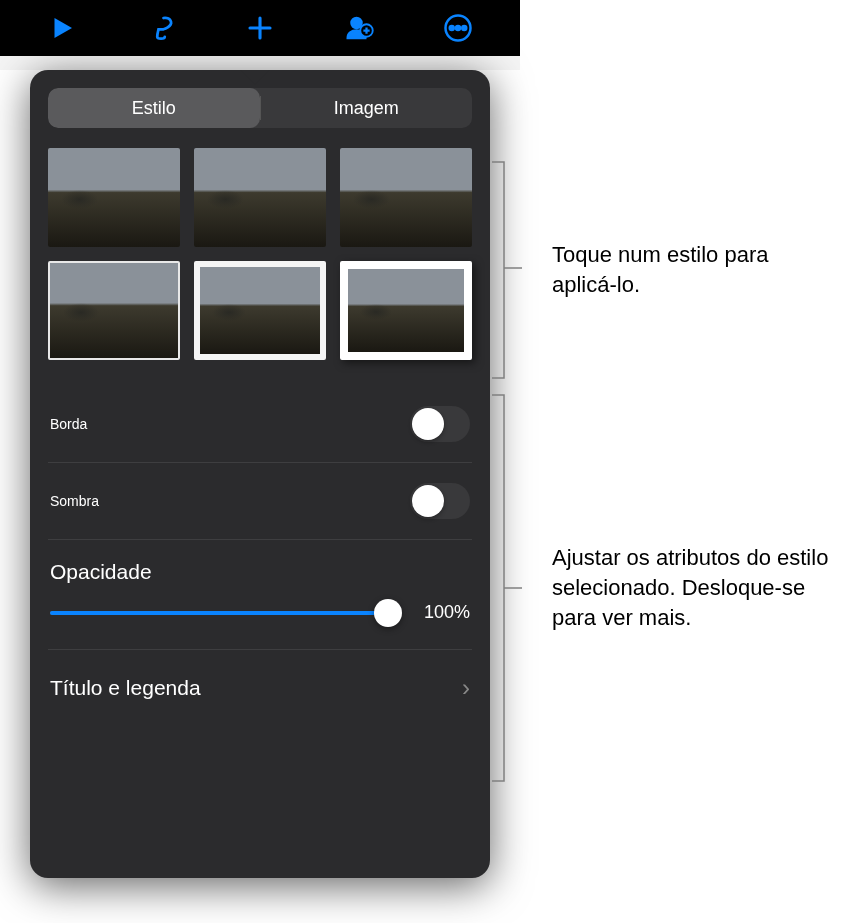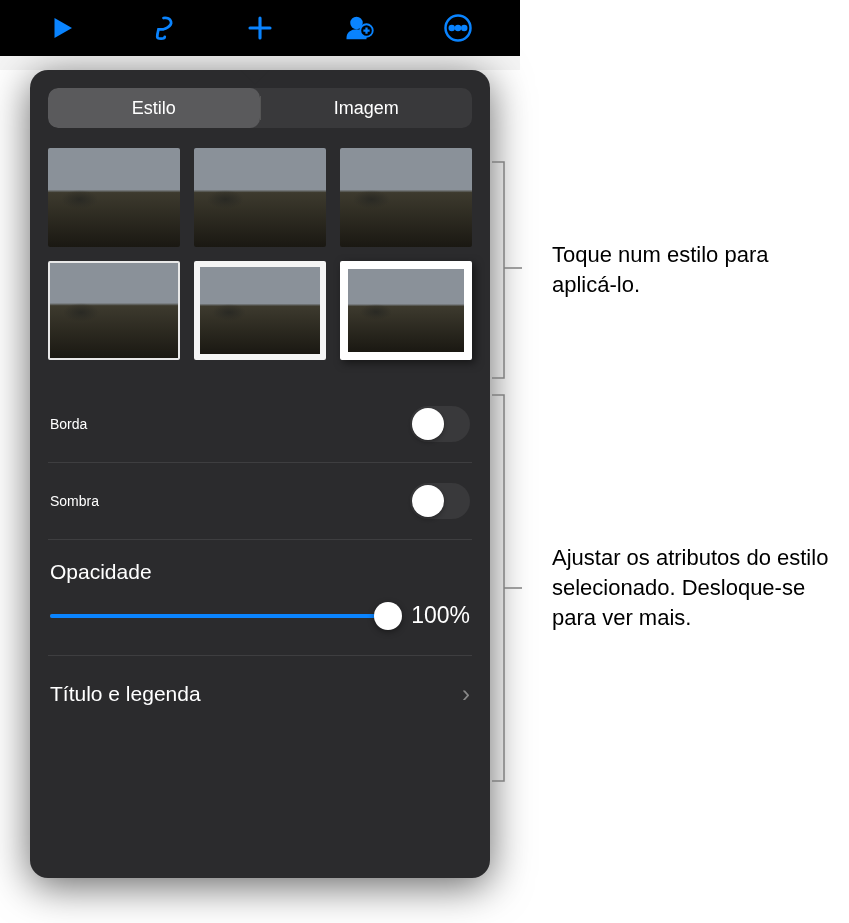--- a/index.html
+++ b/index.html
@@ -159,21 +159,21 @@
     .slider-knob {
       position: absolute;
       right: -14px;
       top: -12px;
       width: 28px; height: 28px;
       background: #fff;
       border-radius: 50%;
       box-shadow: 0 2px 6px rgba(0,0,0,0.4);
     }
     .slider-value {
-      font-size: 23px;
+      font-size: 18px;
       min-width: 64px;
       text-align: right;
     }
     .link-row {
       display: flex;
       align-items: center;
       justify-content: space-between;
       padding: 24px 2px 20px;
       font-size: 21px;
       cursor: pointer;

